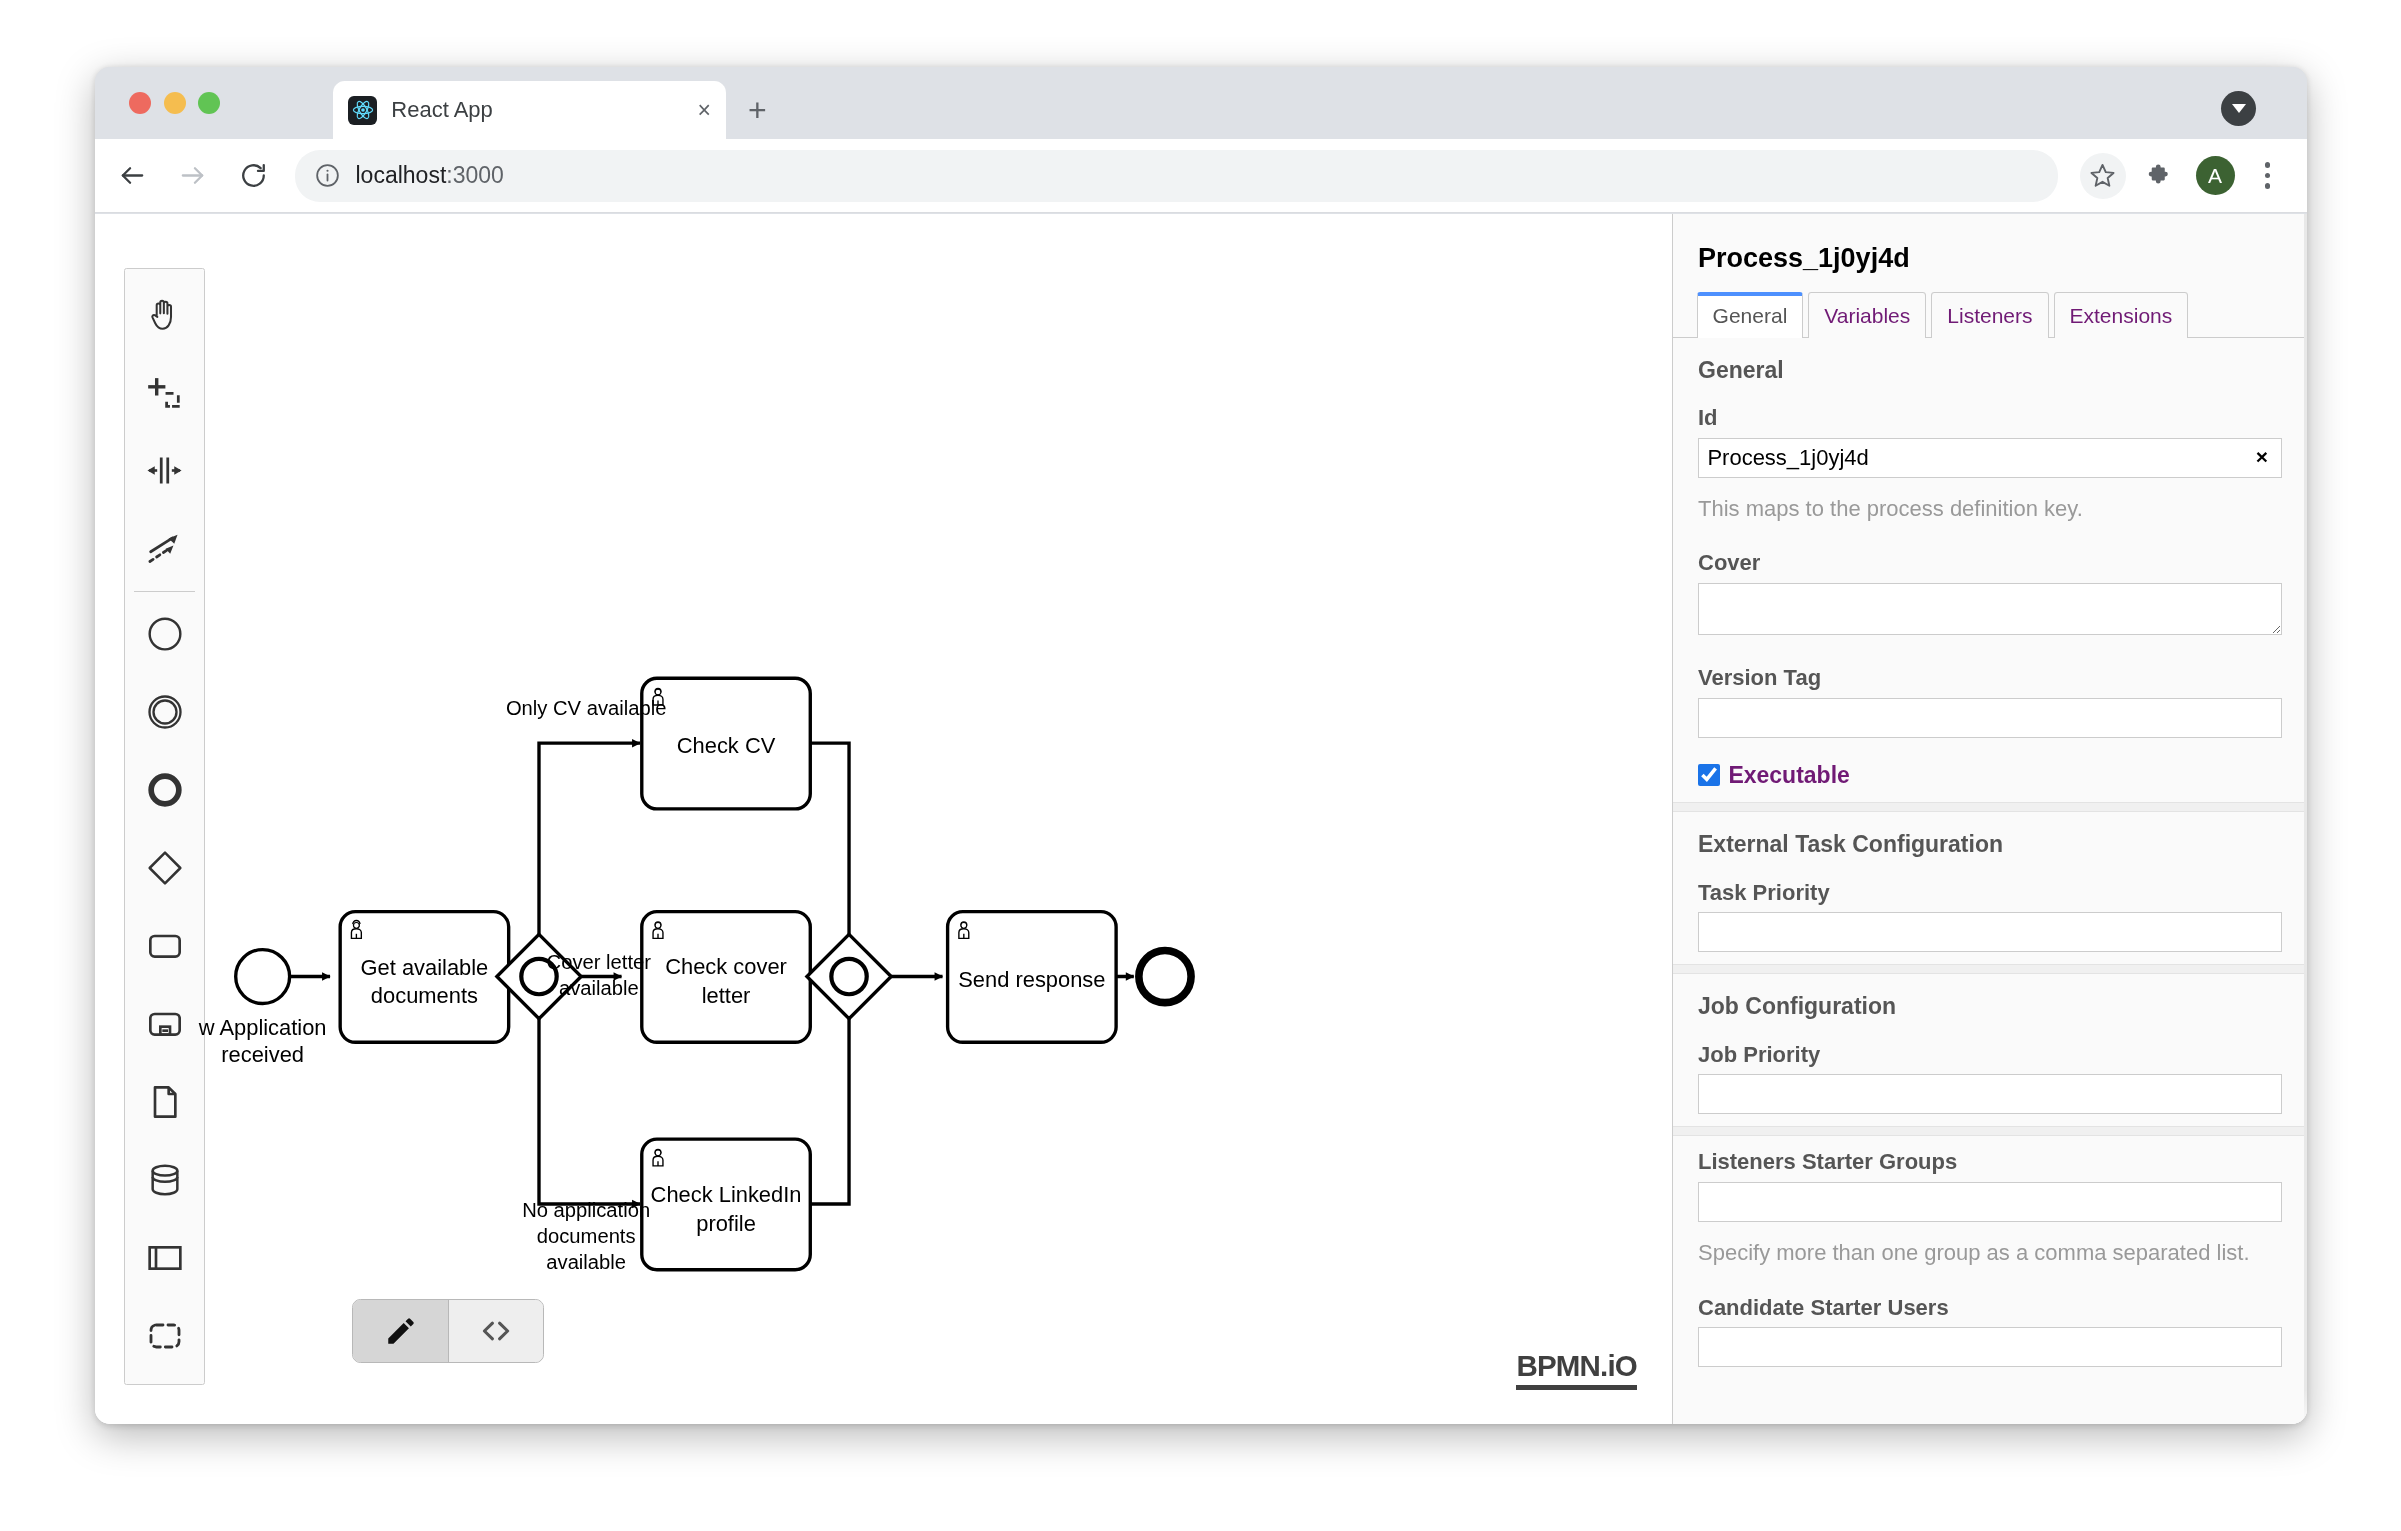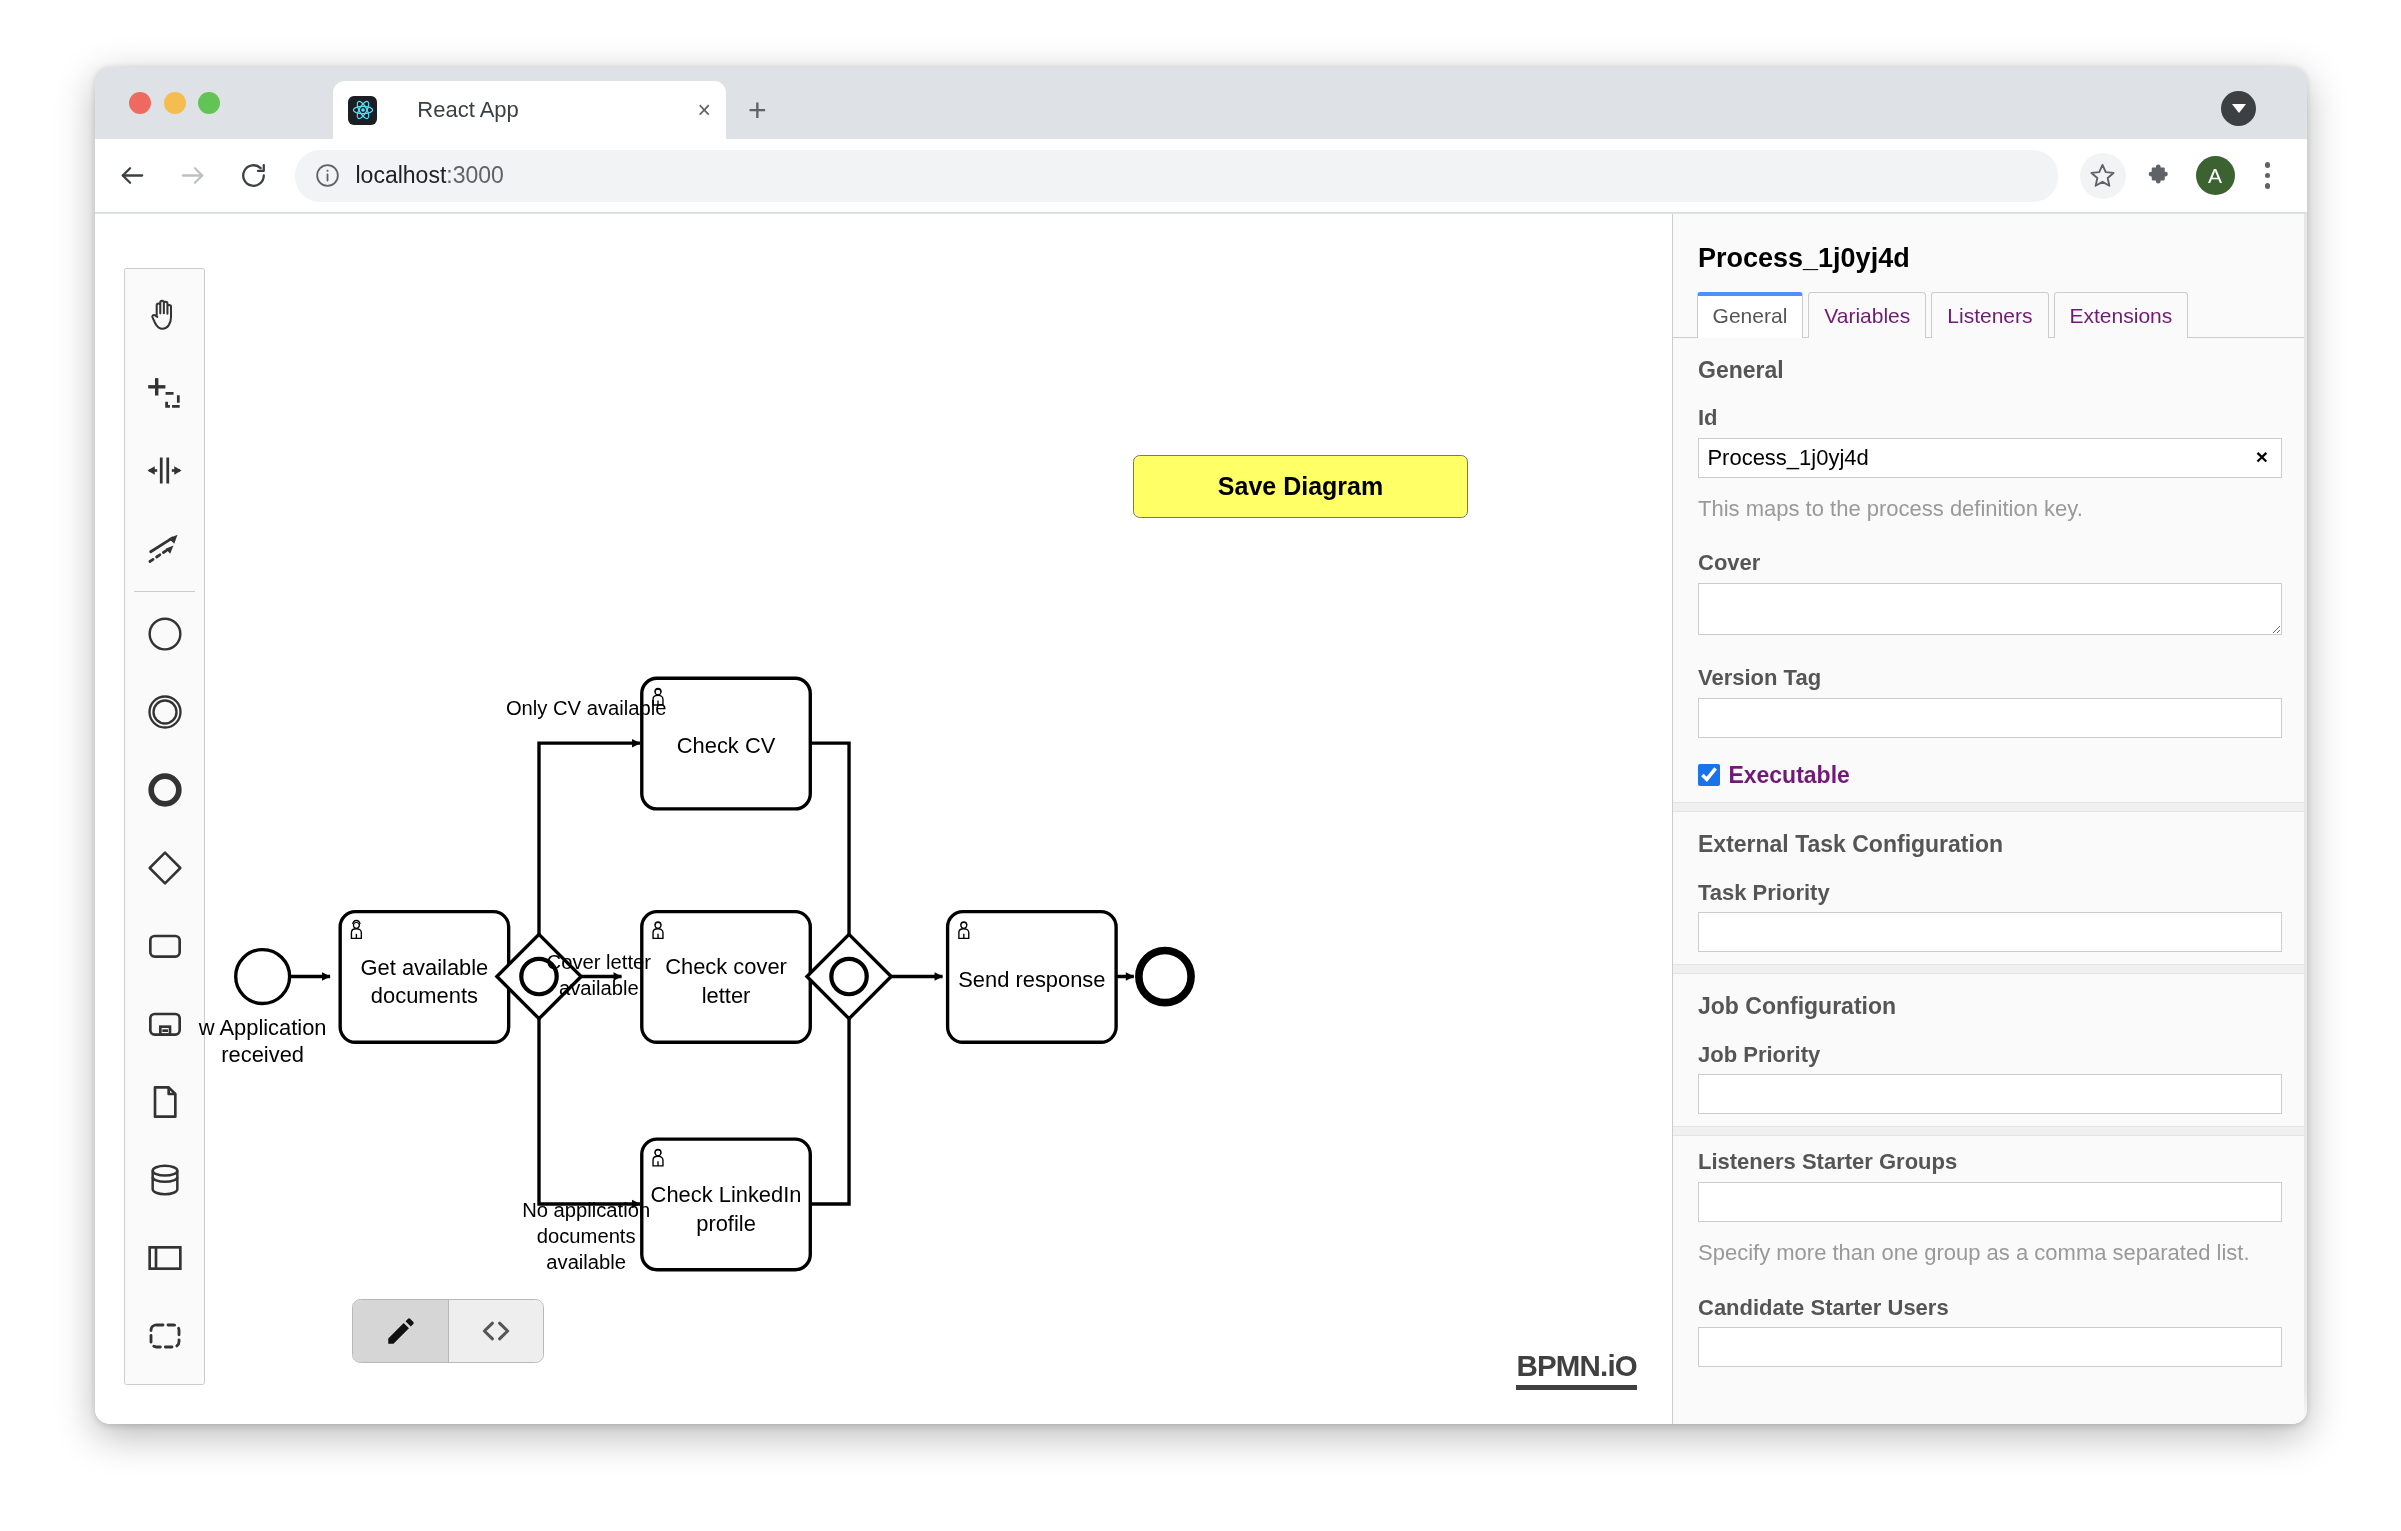--- a/index.html
+++ b/index.html
@@ -37,21 +37,20 @@
   .tl.yellow { background: #f5bd4f; }
   .tl.green { background: #61c454; }
 
   #browser-tab {
     position: absolute; left: 238px; top: 13.5px;
     width: 393px; height: 59px;
     background: #ffffff;
     border-radius: 11.8px 11.8px 0 0;
     display: flex; align-items: center;
     padding: 0 15px;
-    gap: 26px;
   }
   #tab-favicon {
     width: 29px; height: 29px;
     background: #1b1f23;
     border-radius: 5.9px;
     margin-right: 14.3px;
     display: flex; align-items: center; justify-content: center;
     flex-shrink: 0;
   }
   #tab-title {
@@ -504,21 +503,20 @@
               <line x1="6.6" y1="5.6" x2="6.6" y2="18.4"></line>
           </svg>
         </div>
         <div class="palette-entry">
           <svg width="40" height="40" viewBox="0 0 24 24" fill="none" stroke="#333" stroke-width="1.7" stroke-linecap="round">
             <rect x="3.6" y="5.4" width="16.8" height="13.2" rx="3.2" stroke-dasharray="4 3"></rect>
           </svg>
         </div>
       </div>
 
-      <button id="save-diagram-button">Save Diagram</button>
 
       <svg id="bpmn-diagram" viewBox="0 0 1873 1436">
         <defs>
           <marker id="seqArrow" markerWidth="12" markerHeight="12" refX="10.5" refY="6" orient="auto" markerUnits="userSpaceOnUse">
             <path d="M1,1 L11,6 L1,11 z" fill="#000"></path>
           </marker>
         </defs>
 
         <g stroke="#000" stroke-width="4" fill="none" marker-end="url(#seqArrow)">
           <path d="M 222 905 L 279 905"></path>

